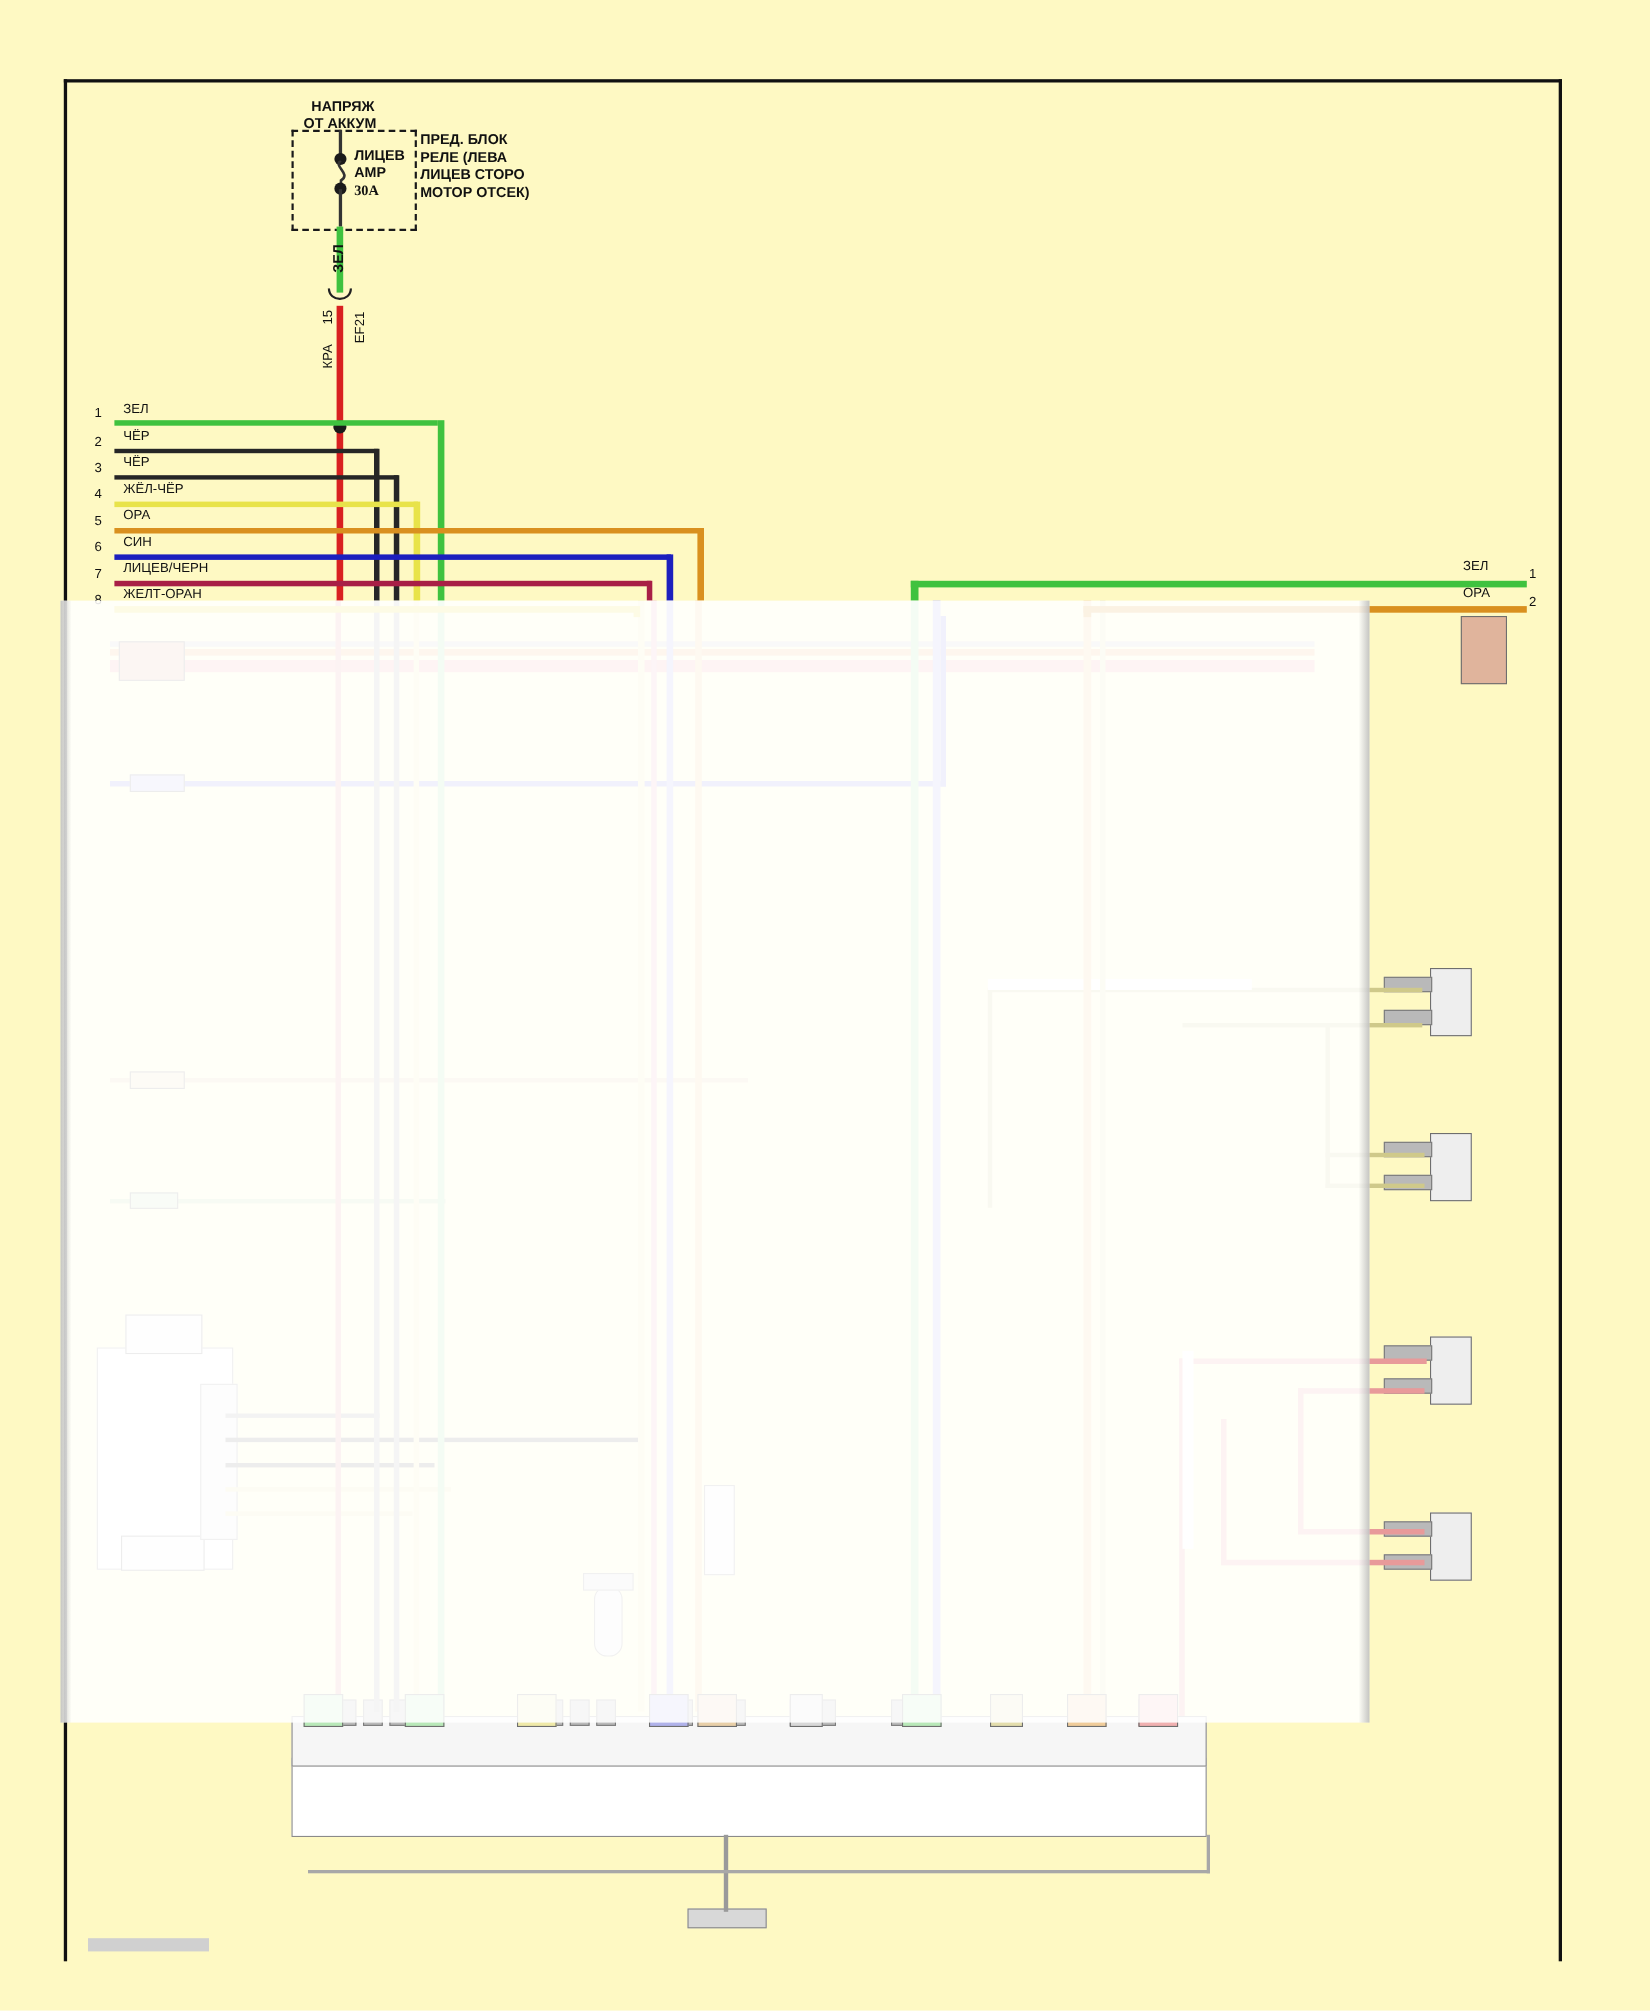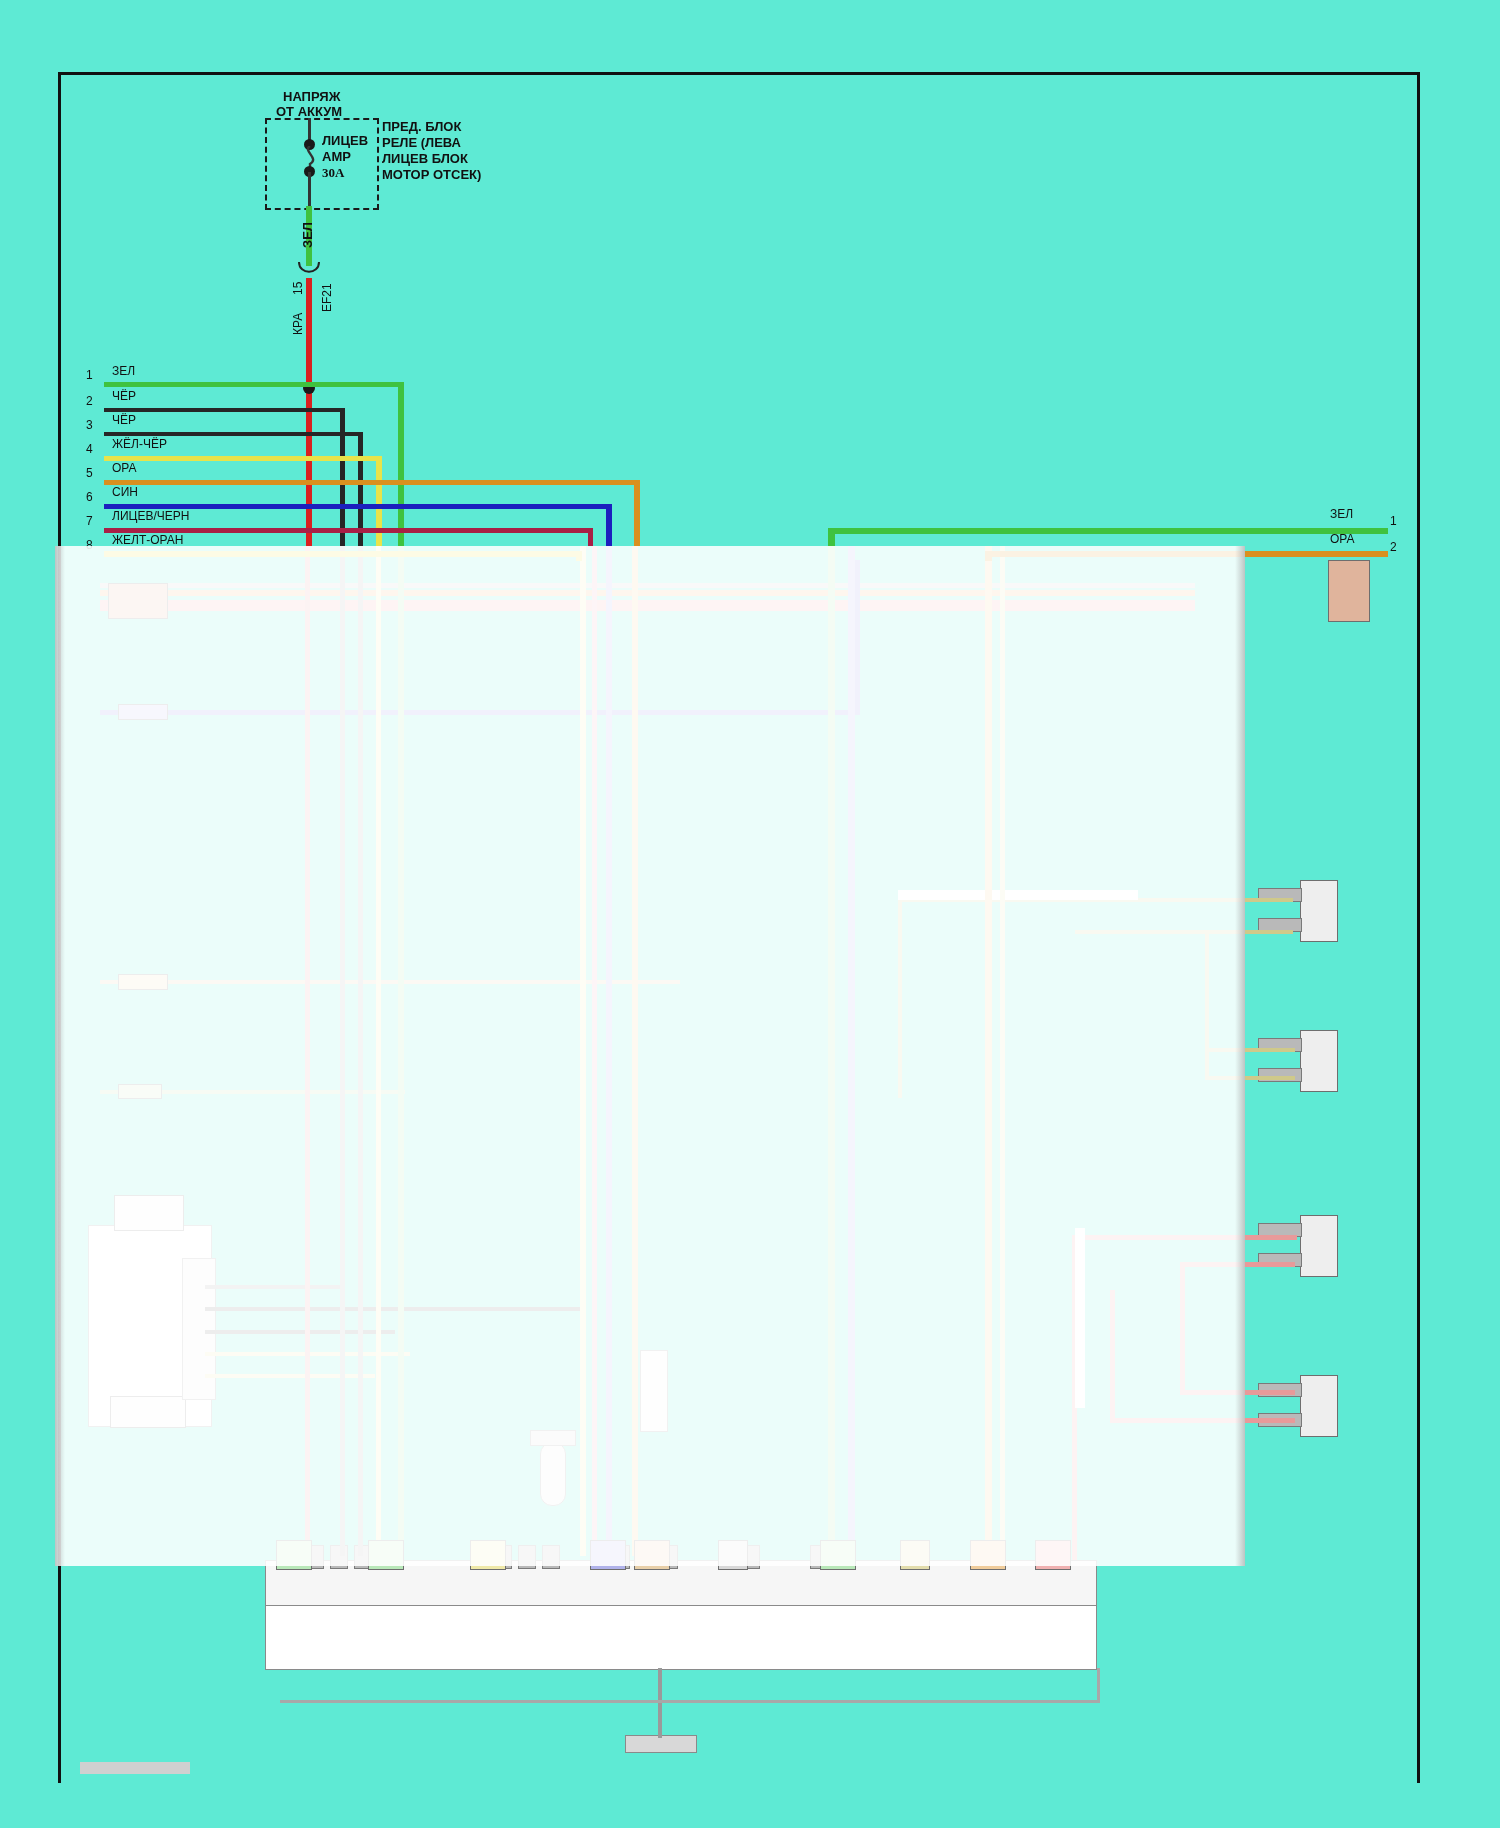--- a/index.html
+++ b/index.html
@@ -1,18 +1,18 @@
 <!DOCTYPE html>
 <html><head>
 <meta charset="utf-8">
 <title>Wiring Diagram</title>
 <style>
   html,body{margin:0;padding:0;background:#ffffff;}
   body{font-family:"Liberation Sans",sans-serif;}
-  #root{position:relative;width:1500px;height:1828px;background:#5eead4;overflow:hidden;}
+  #root{position:relative;width:1500px;height:1828px;background:#fef9c3;overflow:hidden;}
 
   
   .abs{position:absolute;}
   .txt{position:absolute;font-family:"Liberation Sans",sans-serif;color:#111;white-space:pre;line-height:1.12;}
   .t12{font-size:12px;}
   .t13{font-size:13px;font-weight:bold;}
   .vtxt{position:absolute;font-family:"Liberation Sans",sans-serif;color:#111;white-space:pre;
         transform:rotate(-90deg);transform-origin:0 0;}
 
   .wire{position:absolute;}
@@ -171,21 +171,21 @@
 
   <div class="frame" style="left:58px;top:72px;width:1356px;height:1708px;border-bottom:none;"></div>
 
   <div class="txt t13" style="left:283px;top:90px;">НАПРЯЖ</div>
   <div class="txt t13" style="left:276px;top:105px;">ОТ АККУМ</div>
 
   <div class="dashbox" style="left:265px;top:118px;width:110px;height:88px;"></div>
 
   <div class="txt t13" style="left:382px;top:120px;">ПРЕД. БЛОК</div>
   <div class="txt t13" style="left:382px;top:136px;">РЕЛЕ (ЛЕВА</div>
-  <div class="txt t13" style="left:382px;top:152px;">ЛИЦЕВ БЛОК</div>
+  <div class="txt t13" style="left:382px;top:152px;">ЛИЦЕВ СТОРО</div>
   <div class="txt t13" style="left:382px;top:168px;">МОТОР ОТСЕК)</div>
 
   <div class="wire" style="left:308px;top:118px;width:3px;height:25px;background:#333;"></div>
   <div class="dot" style="left:304px;top:139px;width:11px;height:11px;"></div>
   <svg class="abs" style="left:300px;top:146px;width:22px;height:26px;" viewBox="0 0 22 26">
     <path d="M10 0 C2 5, 20 12, 10 18 L10 26" fill="none" stroke="#333" stroke-width="2.4"></path>
   </svg>
   <div class="dot" style="left:304px;top:166px;width:11px;height:11px;"></div>
   <div class="wire" style="left:308px;top:172px;width:3px;height:34px;background:#333;"></div>
 

